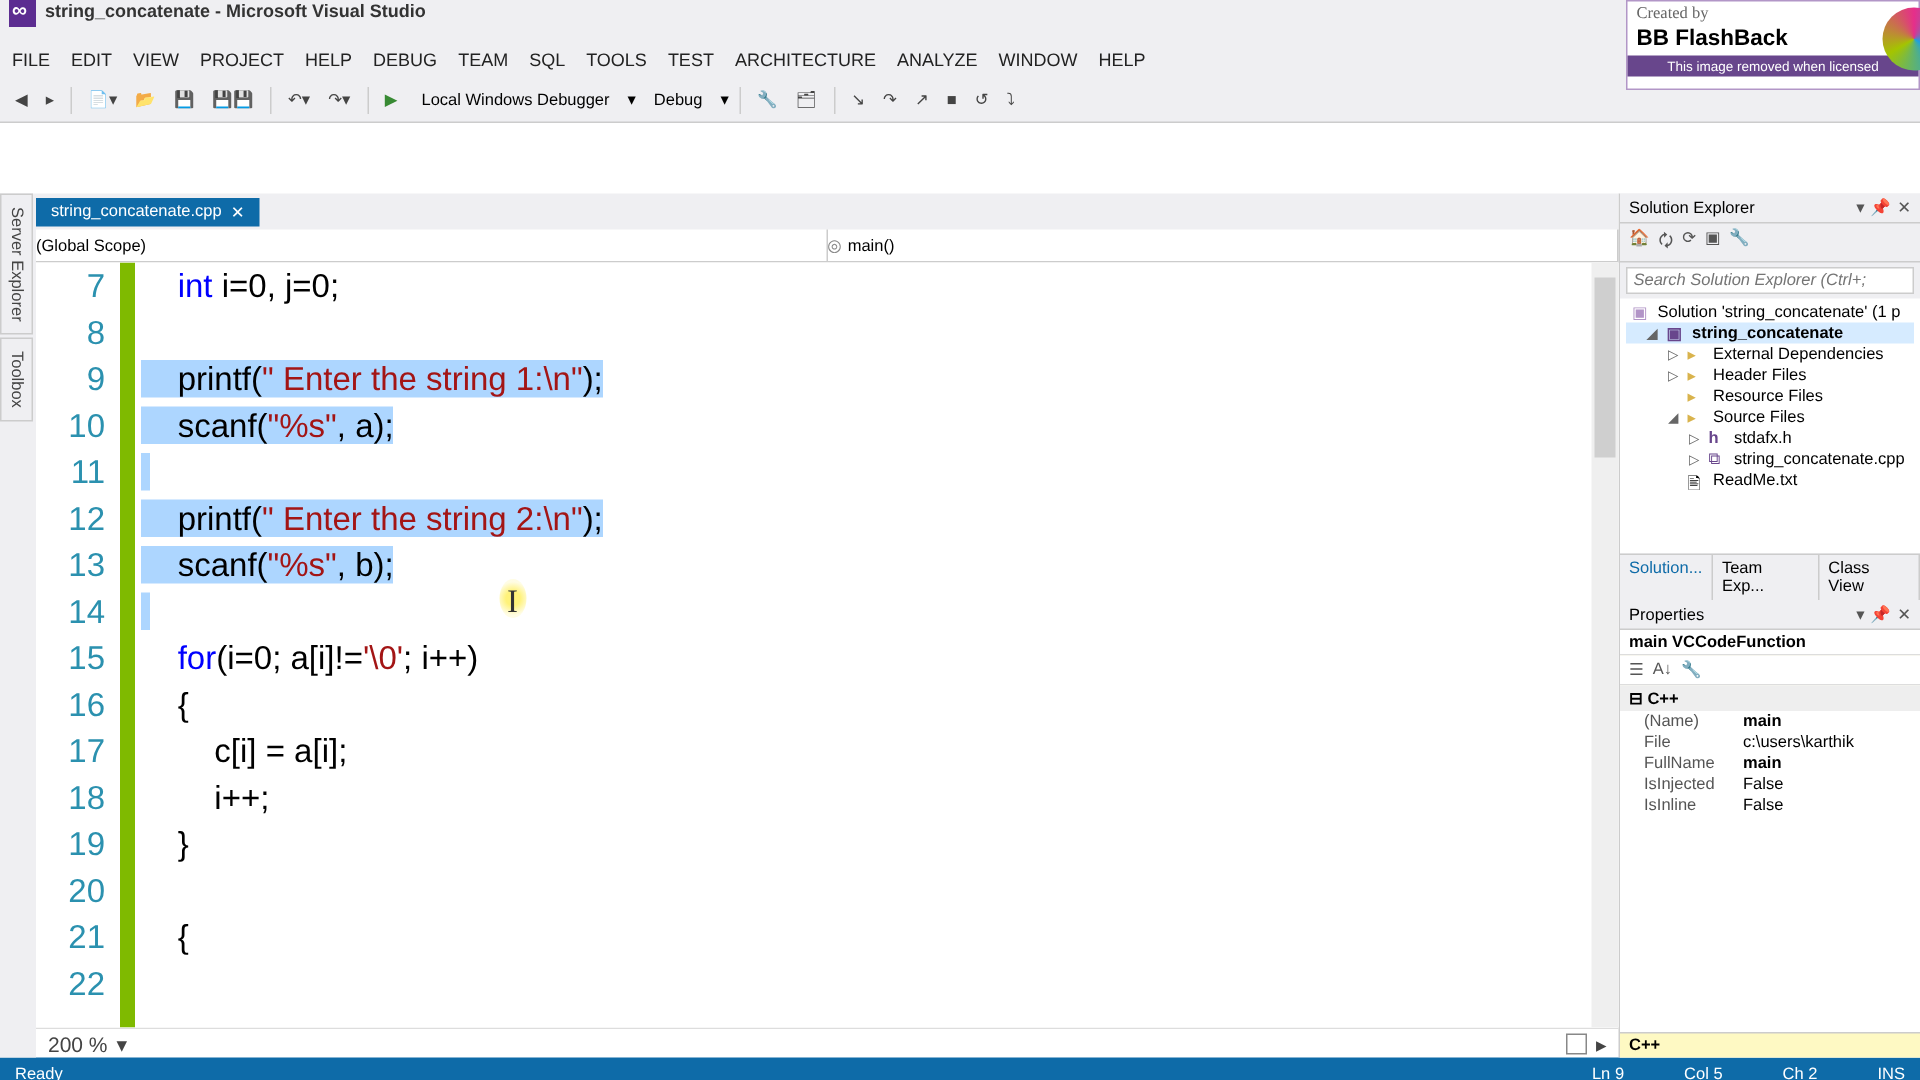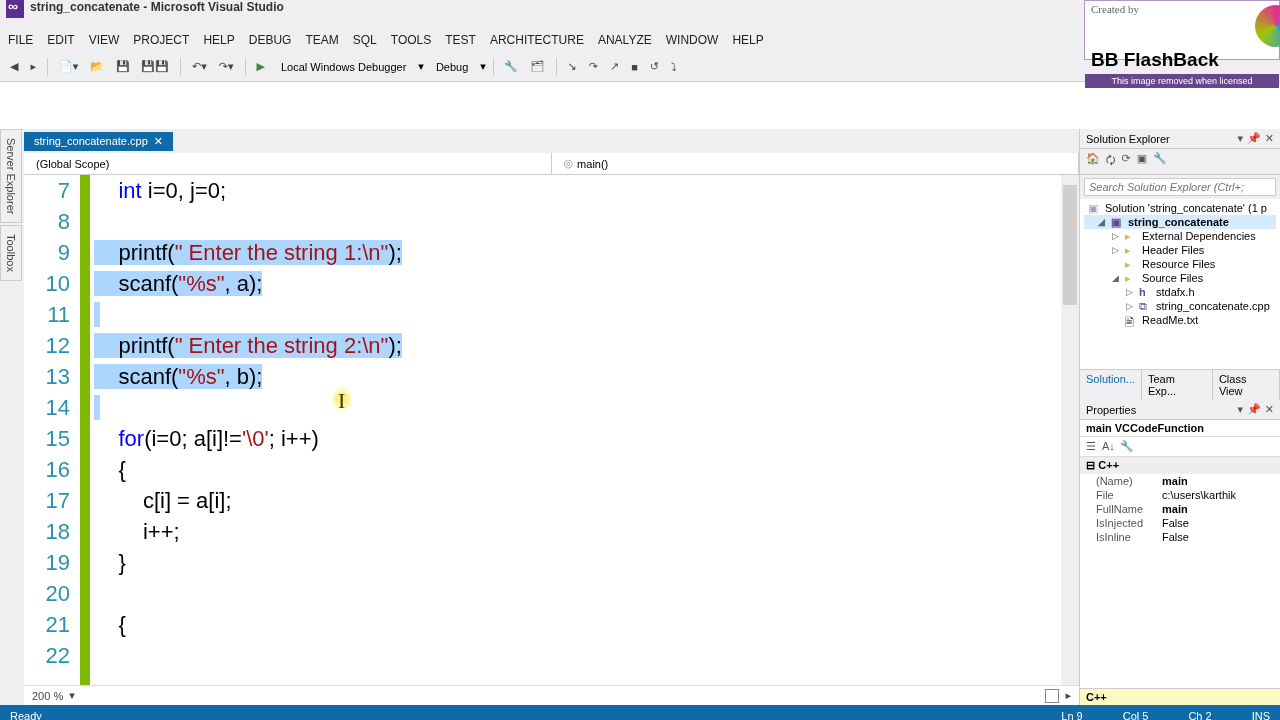--- a/index.html
+++ b/index.html
@@ -7,21 +7,21 @@
 
 
 .titlebar { height:28px; background:#efeff2; display:flex; align-items:flex-start; padding:0 6px; font-size:12px; color:#333;font-weight:bold; }
 .titlebar .vs-logo { width:18px; height:18px; margin-right:6px; background:#5c2d91; position:relative; }
 .titlebar .vs-logo::after { content:"∞"; color:#fff; font-size:14px; position:absolute; left:2px; top:-2px; }
 .titlebar .quick { margin-left:auto; color:#888; font-size:11px; }
 
 
 .watermark { position:absolute; right:0; top:0; width:196px; height:60px; background:#fff; border:1px solid #b296c7; z-index:100; font-size:11px; }
 .watermark .top { padding:2px 6px; color:#666;font-family:Liberation Serif, serif; }
-.watermark .mid { font-weight:bold; font-size:19px; padding:0 6px 3px;margin-top:32px; }
+.watermark .mid { font-weight:bold; font-size:15px; padding:0 6px 3px; }
 .watermark .bot { background:#68468c; color:#fff; font-size:9px; text-align:center; padding:2px; }
 .watermark .spiral { position:absolute; right:-18px; top:4px; width:42px; height:42px; border-radius:50%; background:conic-gradient(#e62e8a,#1ba1e2,#a4c400,#e62e8a); }
 
 
 .menubar { height:24px; background:#efeff2; display:flex; align-items:center; padding:0 8px; font-size:12px; gap:14px; color:#222; }
 .menubar span { cursor:pointer; }
 
 
 .toolbar { height:30px; background:#efeff2; border-bottom:1px solid #ccc; display:flex; align-items:center; padding:0 6px; gap:4px; font-size:11px; }
 .toolbar .sep { width:1px; height:18px; background:#ccc; margin:0 3px; }
@@ -35,36 +35,36 @@
 
 .sidetabs { width:24px; background:#efeff2; }
 .sidetabs .tab { writing-mode:vertical-rl; font-size:11px; padding:8px 4px; color:#444; border:1px solid #ccc; background:#efeff2; margin-bottom:2px; }
 
 
 .editor-col { flex:1; display:flex; flex-direction:column; border-right:1px solid #ccc; min-width:0; }
 .doc-tabs { height:24px; background:#efeff2; display:flex; align-items:center; }
 .doc-tab { background:#0e6ba8; color:#fff; font-size:11px; padding:3px 10px; display:flex; align-items:center; gap:6px; }
 .doc-tab .close { font-size:11px; }
 .scope-bar { height:22px; display:flex; border-bottom:1px solid #ccc; font-size:11px; }
-.scope-bar .cell { flex:1; padding:2px 12px; border-right:1px solid #ccc; display:flex; align-items:center; }
+.scope-bar .cell { flex:1; padding:2px 0; border-right:1px solid #ccc; display:flex; align-items:center; }
 .scope-bar .cell:last-child::before { content:"◎ "; color:#888; margin-right:4px; }
 
 .code-area { flex:1; display:flex; overflow:hidden; font-family:Consolas,monospace; font-size:22px; background:#fff; position:relative; }
 .gutter { width:56px; text-align:right; color:#2b91af; padding-right:10px; }
 .gutter div { height:31px; line-height:31px; }
 .margin-bar { width:10px; background:#7fba00; }
 .code { flex:1; padding-left:4px; position:relative; }
 .code .row { height:31px; line-height:31px; white-space:pre; }
 .hl { background:#add6ff; } 
 .kw { color:#0000ff; }
 .str { color:#a31515; }
 .cursor-mark { position:absolute; width:18px; height:26px; border-radius:50%; background:radial-gradient(circle,#fff27a 30%,rgba(255,242,122,0.2) 70%); left:243px; top:211px; pointer-events:none; }
 .cursor-mark::after { content:"I"; font-family:serif; color:#333; position:absolute; left:5px; top:2px; }
 
-.zoom-row { height:20px; display:flex; align-items:center; font-size:11px; padding:0 8px; color:#444; border-top:1px solid #ddd; gap:6px;}
+.zoom-row { height:20px; display:flex; align-items:center; font-size:14px; padding:0 8px; color:#444; border-top:1px solid #ddd; gap:6px;}
 .zoom-row .spacer { flex:1; }
 .zoom-row .thumb { width:14px; height:14px; border:1px solid #888; }
 
 
 .right-col { width:200px; display:flex; flex-direction:column; background:#efeff2; font-size:11px; }
 .panel-title { background:#efeff2; padding:3px 6px; display:flex; align-items:center; border-bottom:1px solid #ccc; }
 .panel-title .actions { margin-left:auto; display:flex; gap:4px; color:#555; }
 .panel-toolbar { padding:3px 6px; display:flex; gap:6px; color:#555; border-bottom:1px solid #ccc; }
 .search-sln { margin:3px 4px; padding:2px 4px; font-size:11px; font-style:italic; width:calc(100% - 8px); border:1px solid #ccc; background:#fff; color:#888; }
 

